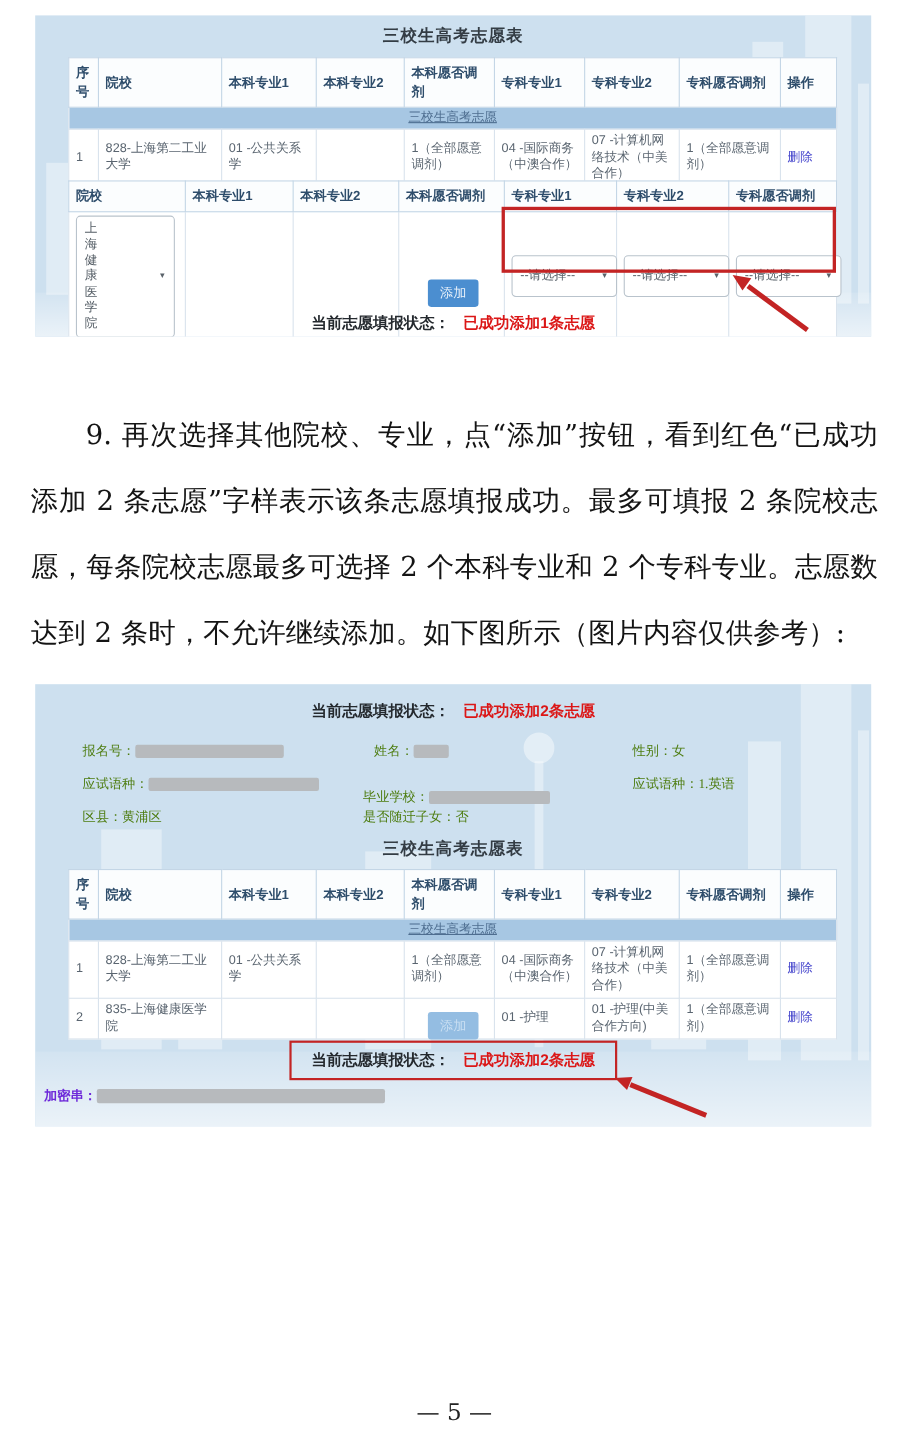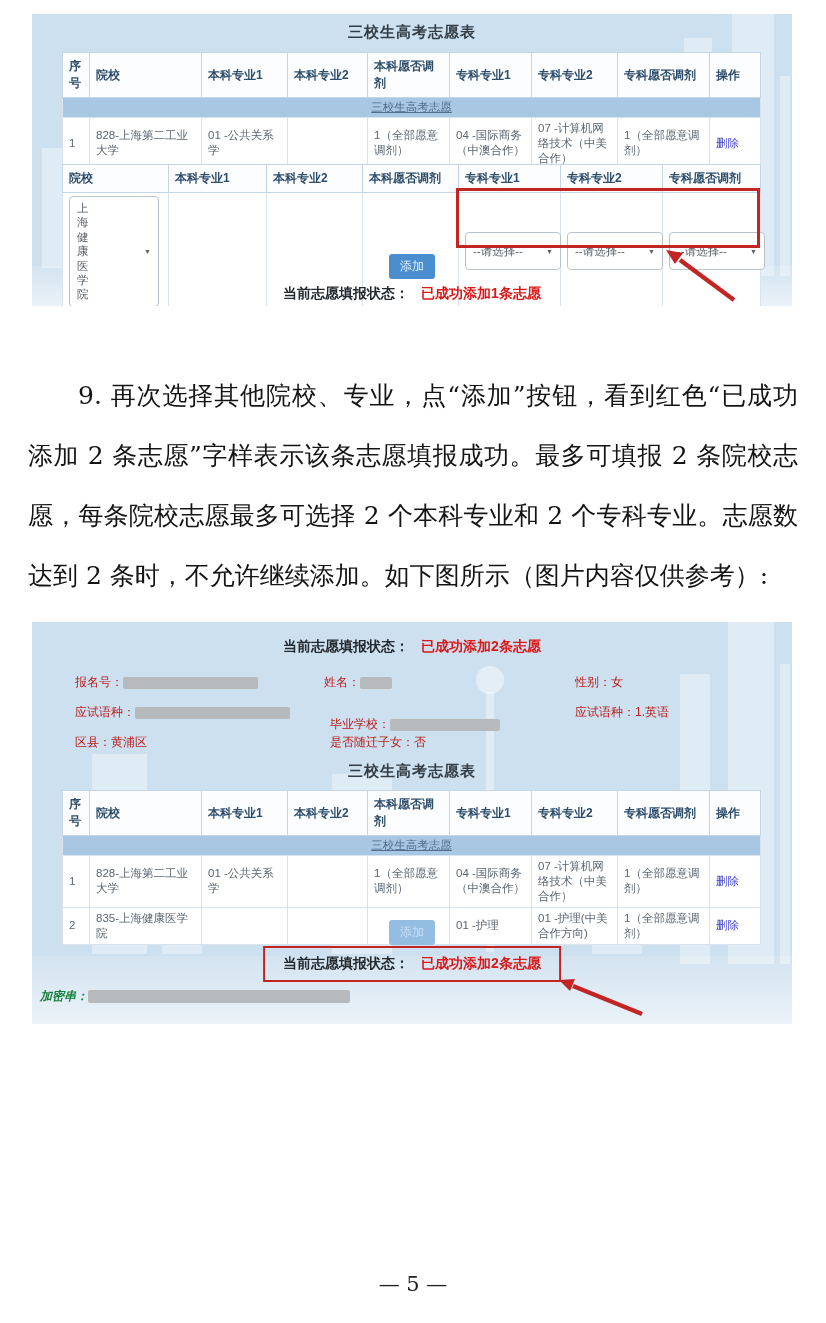--- a/index.html
+++ b/index.html
@@ -50,26 +50,26 @@
   .status .val { color:#db1717; margin-left:12px; }
 
   .red-rect { position:absolute; border:3px solid #c32424; z-index:5; }
   .red-box  { position:absolute; left:50%; transform:translateX(-50%); border:2px solid #c32424;
               padding:7px 18px; font-size:14px; font-weight:bold; color:#24292e;
               white-space:nowrap; z-index:5; }
   .red-box .val { color:#db1717; margin-left:12px; }
 
   svg.arrow { position:absolute; left:0; top:0; z-index:6; pointer-events:none; }
 
-  .info-field { position:absolute; font-size:12px; color:#b91c1c; white-space:nowrap; }
+  .info-field { position:absolute; font-size:12px; color:#4d7c0f; white-space:nowrap;font-family:Liberation Serif, serif; }
   .bar { display:inline-block; height:12px; background:#b7babd; border-radius:2px;
          vertical-align:middle; }
   .w135{width:135px} .w32{width:32px} .w155{width:155px} .w110{width:110px} .w262{width:262px; height:13px;}
 
-  .encrypt { position:absolute; font-size:12px; font-weight:bold; color:#15803d;font-style:italic; }
+  .encrypt { position:absolute; font-size:12px; font-weight:bold; color:#6d28d9; }
 
   .para { position:absolute; left:28px; top:366px; width:770px;
           font-family:"DejaVu Serif", serif; font-size:25px; line-height:60px;
           color:#141414; text-align:justify; text-indent:2em; }
 
   .pageno { position:absolute; left:0; right:0; top:1272px; text-align:center;
             font-family:"DejaVu Serif", serif; font-size:21px; color:#222; }
 </style>
 </head>
 <body>
@@ -213,21 +213,21 @@
     <div class="water" style="height:68px"></div>
   </div>
 
   <div class="status" style="top:16px">
     <span>当前志愿填报状态：</span><span class="val">已成功添加2条志愿</span>
   </div>
 
   <div class="info-field" style="left:43px;top:52px">
     <span>报名号：</span><span class="bar w135"></span>
   </div>
-  <div class="info-field" style="left:292px;top:52px">
+  <div class="info-field" style="left:308px;top:52px">
     <span>姓名：</span><span class="bar w32"></span>
   </div>
   <div class="info-field" style="left:543px;top:52px">
     <span>性别：</span><span>女</span>
   </div>
   <div class="info-field" style="left:43px;top:82px">
     <span>应试语种：</span><span class="bar w155"></span>
   </div>
   <div class="info-field" style="left:298px;top:94px">
     <span>毕业学校：</span><span class="bar w110"></span>

